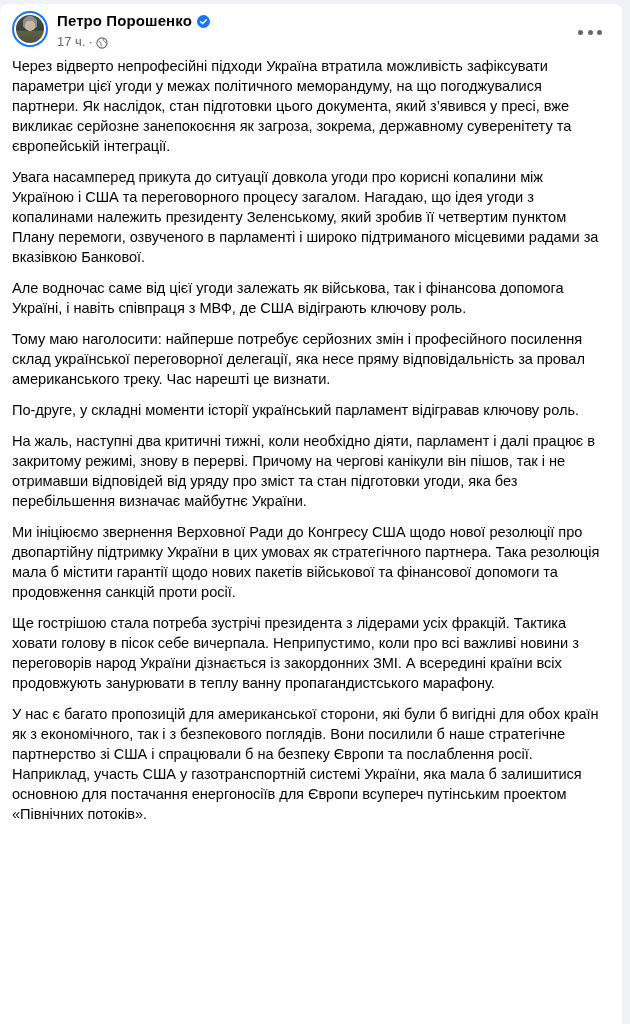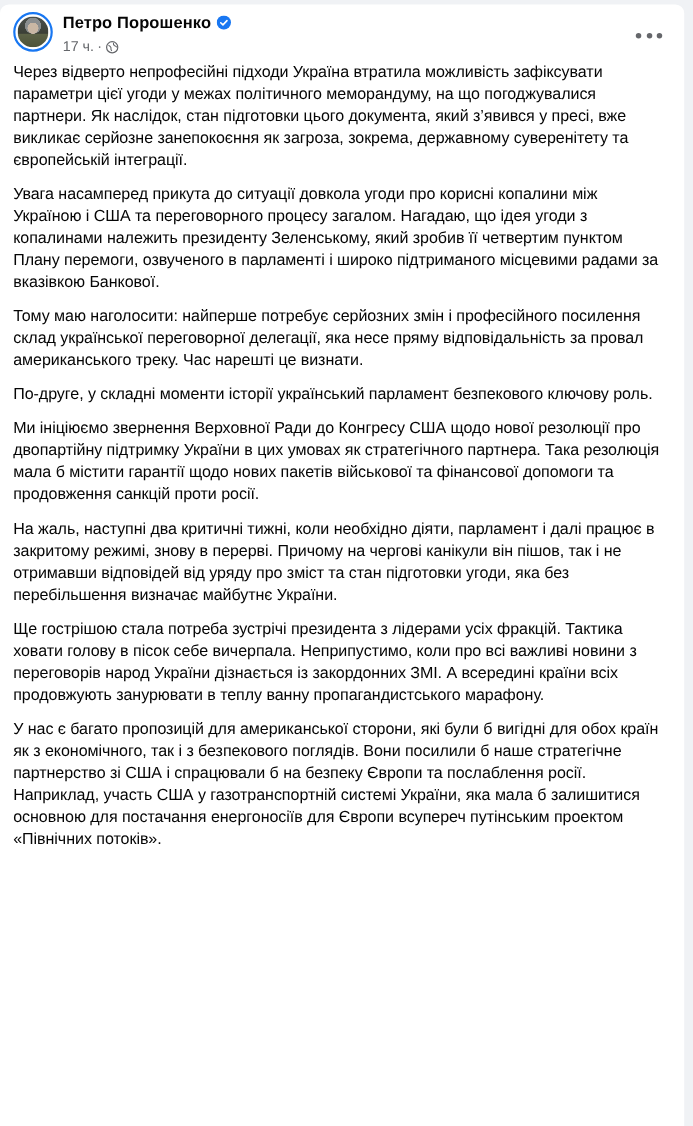--- a/index.html
+++ b/index.html
@@ -138,21 +138,22 @@
     <div class="more-button">
       <span></span>
       <span></span>
       <span></span>
     </div>
   </div>
 
   <div class="post-body">
     <p>Через відверто непрофесійні підходи Україна втратила можливість зафіксувати параметри цієї угоди у межах політичного меморандуму, на що погоджувалися партнери. Як наслідок, стан підготовки цього документа, який з’явився у пресі, вже викликає серйозне занепокоєння як загроза, зокрема, державному суверенітету та європейській інтеграції.</p>
     <p>Увага насамперед прикута до ситуації довкола угоди про корисні копалини між Україною і США та переговорного процесу загалом. Нагадаю, що ідея угоди з копалинами належить президенту Зеленському, який зробив її четвертим пунктом Плану перемоги, озвученого в парламенті і широко підтриманого місцевими радами за вказівкою Банкової.</p>
+    <p>Але водночас саме від цієї угоди залежать як військова, так і фінансова допомога Україні, і навіть співпраця з МВФ, де США відіграють ключову роль.</p>
     <p>Тому маю наголосити: найперше потребує серйозних змін і професійного посилення склад української переговорної делегації, яка несе пряму відповідальність за провал американського треку. Час нарешті це визнати.</p>
-    <p>По-друге, у складні моменти історії український парламент безпекового ключову роль.</p>
+    <p>По-друге, у складні моменти історії український парламент відігравав ключову роль.</p>
+    <p>На жаль, наступні два критичні тижні, коли необхідно діяти, парламент і далі працює в закритому режимі, знову в перерві. Причому на чергові канікули він пішов, так і не отримавши відповідей від уряду про зміст та стан підготовки угоди, яка без перебільшення визначає майбутнє України.</p>
     <p>Ми ініціюємо звернення Верховної Ради до Конгресу США щодо нової резолюції про двопартійну підтримку України в цих умовах як стратегічного партнера. Така резолюція мала б містити гарантії щодо нових пакетів військової та фінансової допомоги та продовження санкцій проти росії.</p>
-    <p>На жаль, наступні два критичні тижні, коли необхідно діяти, парламент і далі працює в закритому режимі, знову в перерві. Причому на чергові канікули він пішов, так і не отримавши відповідей від уряду про зміст та стан підготовки угоди, яка без перебільшення визначає майбутнє України.</p>
     <p>Ще гострішою стала потреба зустрічі президента з лідерами усіх фракцій. Тактика ховати голову в пісок себе вичерпала. Неприпустимо, коли про всі важливі новини з переговорів народ України дізнається із закордонних ЗМІ. А всередині країни всіх продовжують занурювати в теплу ванну пропагандистського марафону.</p>
     <p>У нас є багато пропозицій для американської сторони, які були б вигідні для обох країн як з економічного, так і з безпекового поглядів. Вони посилили б наше стратегічне партнерство зі США і спрацювали б на безпеку Європи та послаблення росії. Наприклад, участь США у газотранспортній системі України, яка мала б залишитися основною для постачання енергоносіїв для Європи всупереч путінським проектом «Північних потоків».</p>
 
   </div>
 </div>
 
 </body></html>

